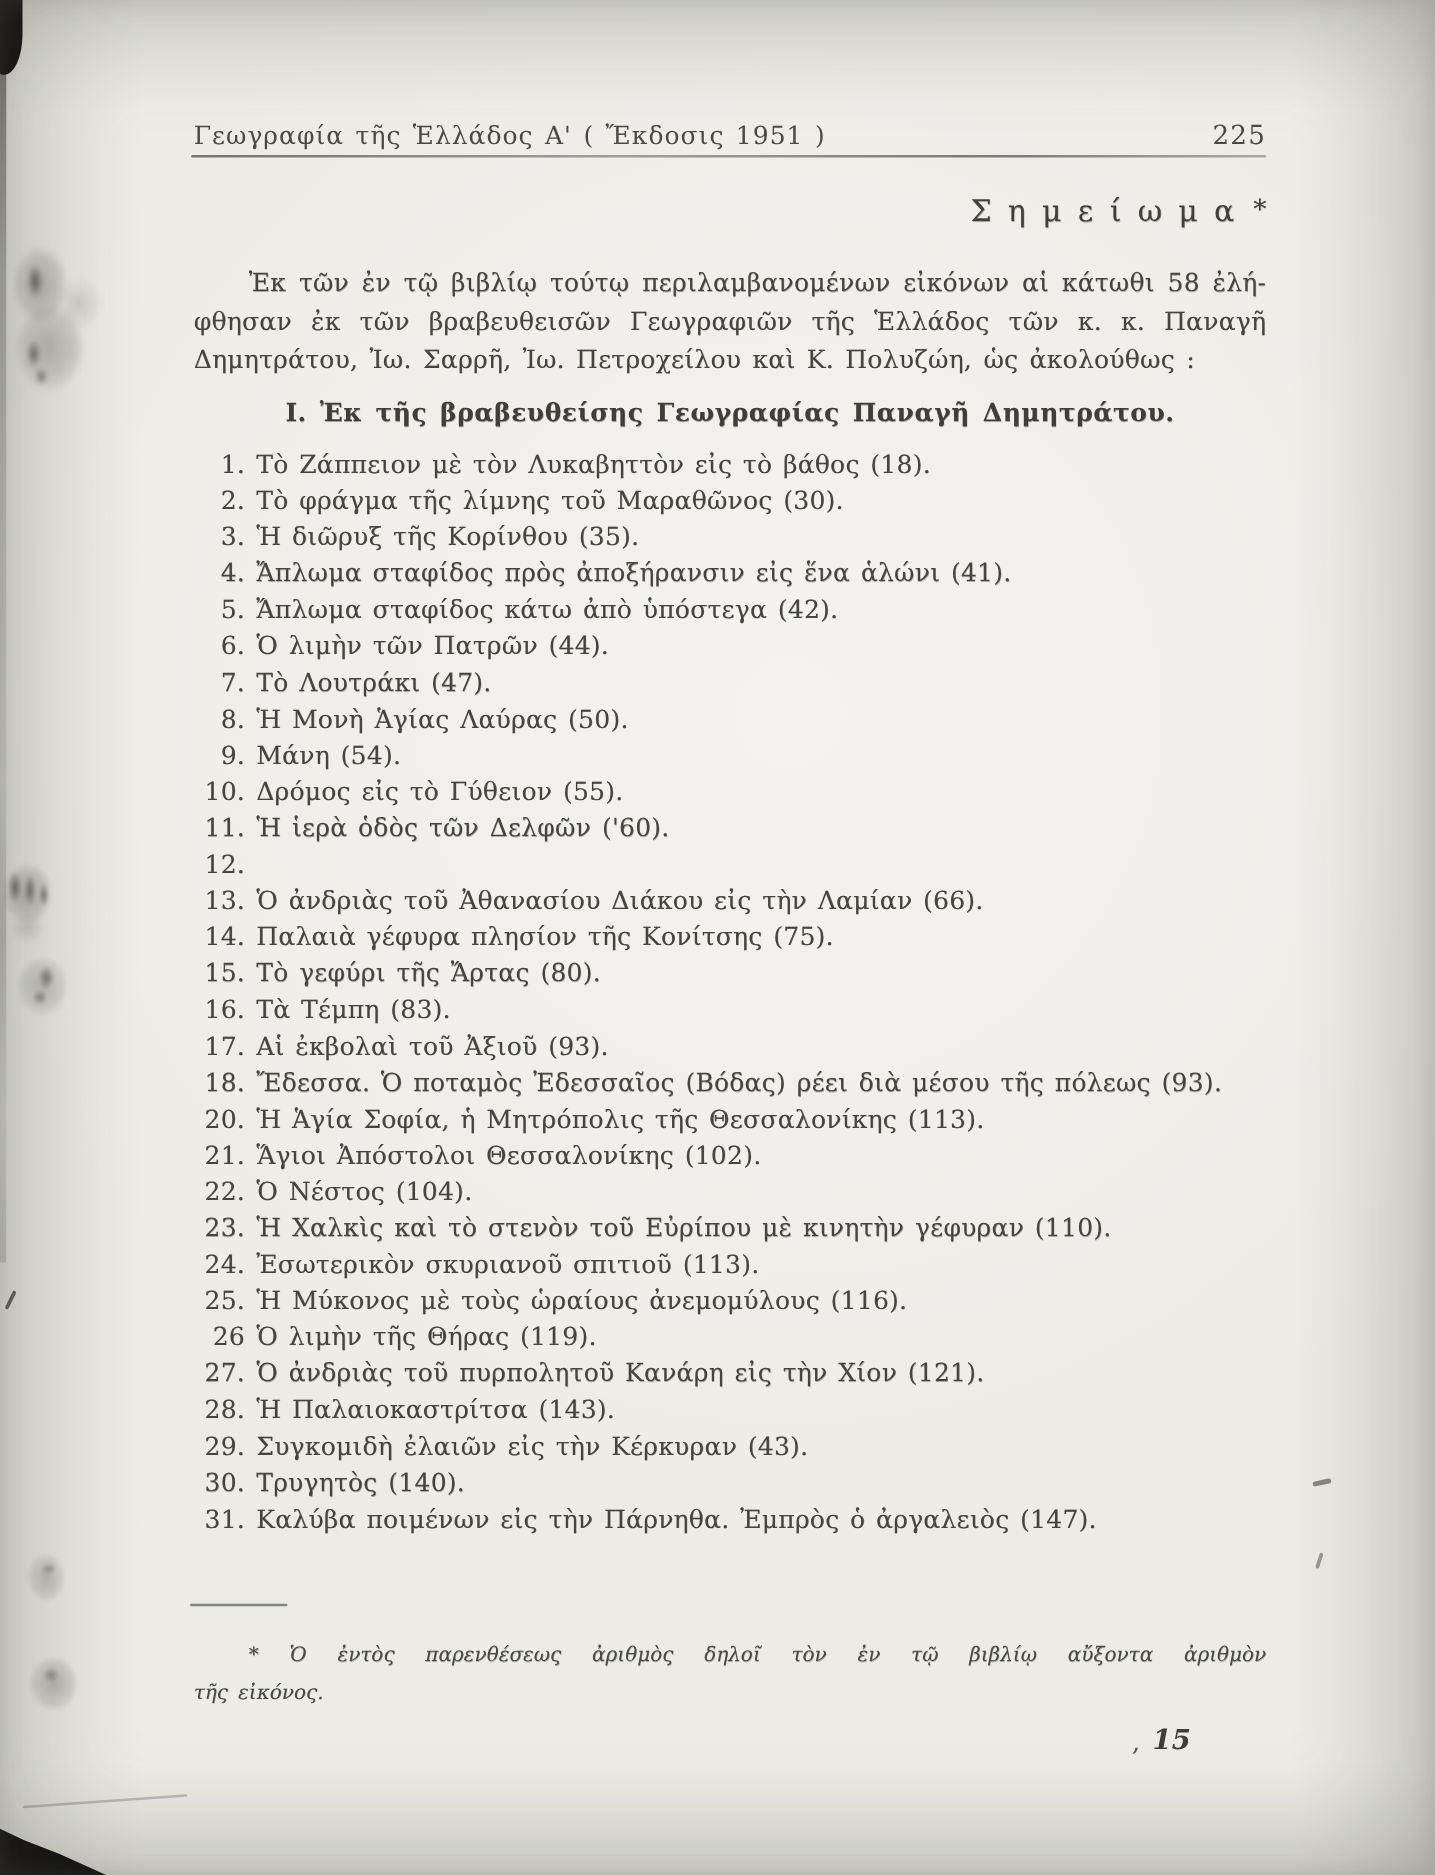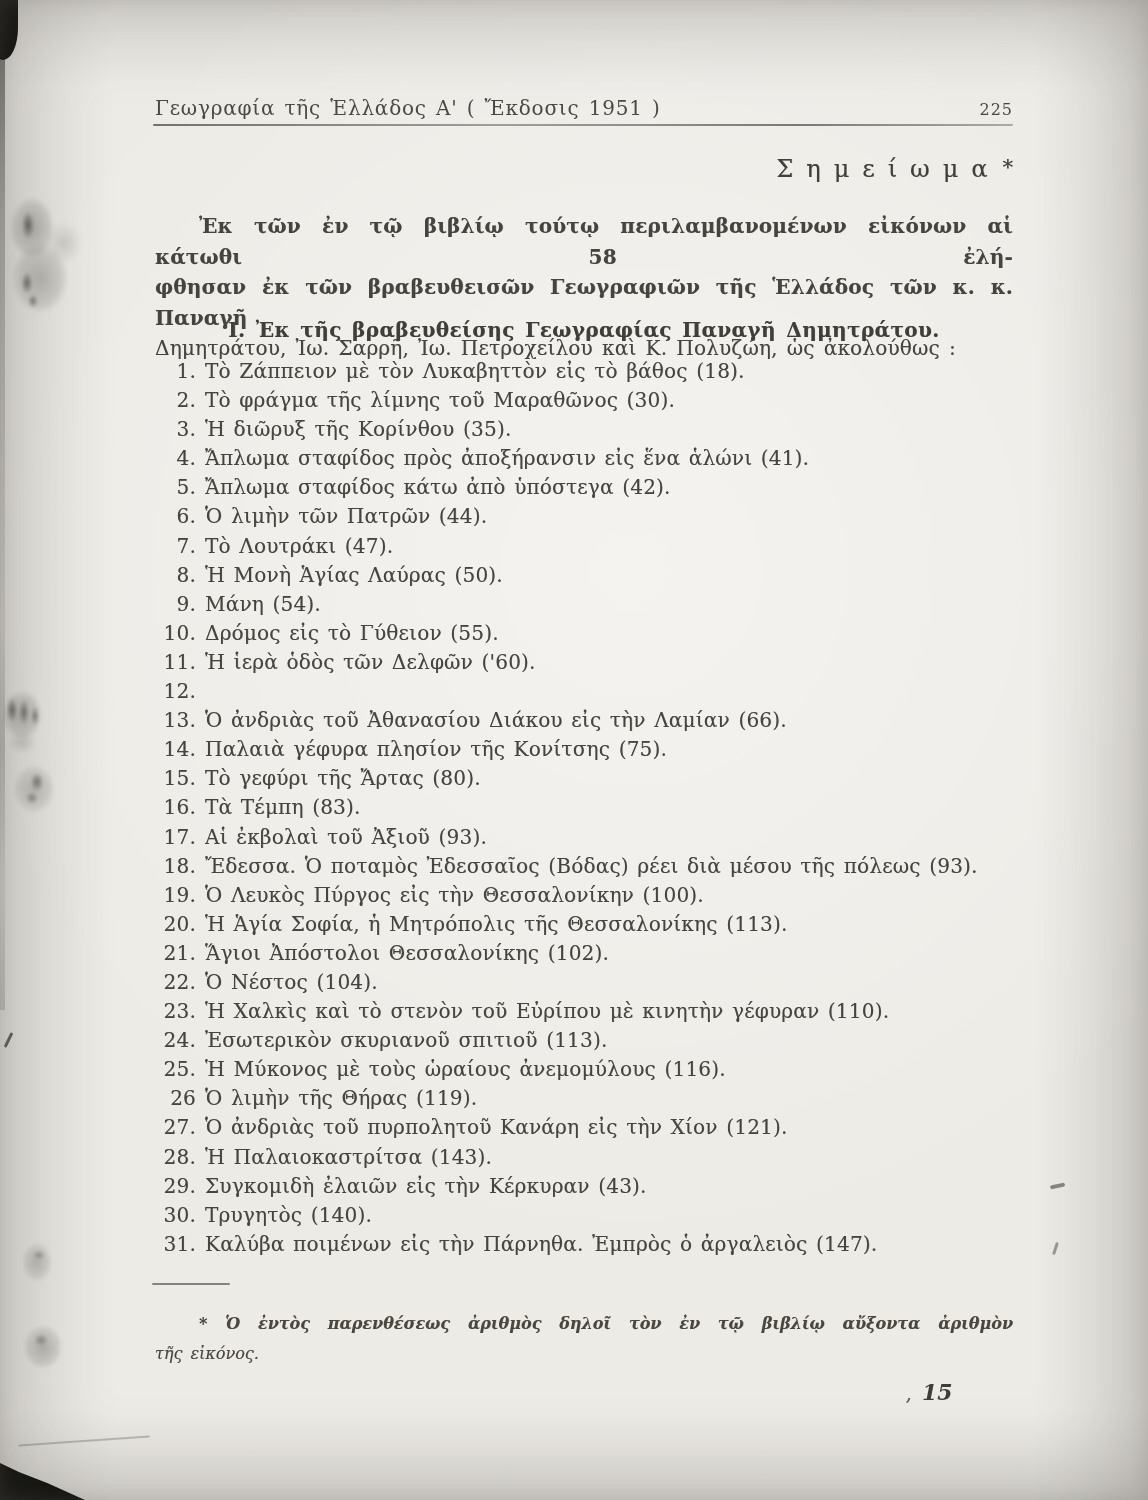--- a/index.html
+++ b/index.html
@@ -21,39 +21,39 @@
     box-shadow: inset 0 0 95px rgba(95,93,86,0.35), inset 0 0 18px rgba(110,108,100,0.18);
   }
   .content { position:absolute; inset:0; }
 
   
   .header {
     position:absolute; top:96px; left:155px; width:858px;
     display:flex; justify-content:space-between; align-items:baseline;
     font-size:20px; letter-spacing:0.8px; word-spacing:2px; color:#4b4944;
   }
-  .header .pageno { font-size:16px; letter-spacing:1px; }
+  .header .pageno { font-size:21px; letter-spacing:1px; }
   .header-rule {
     position:absolute; top:124px; left:153px; width:860px; height:2px;
     background:linear-gradient(90deg, rgba(75,73,68,0.75), rgba(95,93,88,0.55) 40%, rgba(75,73,68,0.7) 75%, rgba(105,103,98,0.5));
     border-radius:1px;
   }
   .doc-title {
     position:absolute; top:155px; left:155px; width:858px;
     text-align:right; font-size:24px; color:#413f3a;
     letter-spacing:13px; text-indent:13px;
     text-shadow:0.4px 0.4px 0.6px rgba(70,68,62,0.45);
   }
   .doc-title .star { letter-spacing:0; margin-left:2px; position:relative; top:-3px; font-size:21px; }
   .intro {
     position:absolute; top:211px; left:155px; width:858px;
     font-size:20px; line-height:30.5px; word-spacing:2.5px; letter-spacing:0.2px;
     text-shadow:0.3px 0.3px 0.5px rgba(70,68,62,0.4);
   }
-  .line-just { text-align:justify; text-align-last:justify;font-weight:bold; }
+  .line-just { text-align:justify; text-align-last:justify; }
   .indent { text-indent:44px; }
   .section-heading {
     position:absolute; top:318px; left:155px; width:858px;
     text-align:center; font-weight:bold; font-size:20px; letter-spacing:0.4px;
     word-spacing:3px; color:#403e39;
     text-shadow:0.3px 0.3px 0.5px rgba(70,68,62,0.45);
   }
   .figure-list {
     position:absolute; top:357px; left:155px; width:880px;
     font-size:20px; letter-spacing:0.2px; word-spacing:2px;
@@ -255,24 +255,20 @@
         </div>
         <div class="list-row">
           <span class="num">17.</span>
           <span class="txt">Αἱ ἐκβολαὶ τοῦ Ἀξιοῦ (93).</span>
         </div>
         <div class="list-row">
           <span class="num">18.</span>
           <span class="txt">Ἔδεσσα. Ὁ ποταμὸς Ἐδεσσαῖος (Βόδας) ρέει διὰ μέσου τῆς πόλεως (93).</span>
         </div>
         <div class="list-row">
-          <span class="num">19.</span>
-          <span class="txt">Ὁ Λευκὸς Πύργος εἰς τὴν Θεσσαλονίκην (100).</span>
-        </div>
-        <div class="list-row">
           <span class="num">20.</span>
           <span class="txt">Ἡ Ἁγία Σοφία, ἡ Μητρόπολις τῆς Θεσσαλονίκης (113).</span>
         </div>
         <div class="list-row">
           <span class="num">21.</span>
           <span class="txt">Ἅγιοι Ἀπόστολοι Θεσσαλονίκης (102).</span>
         </div>
         <div class="list-row">
           <span class="num">22.</span>
           <span class="txt">Ὁ Νέστος (104).</span>

